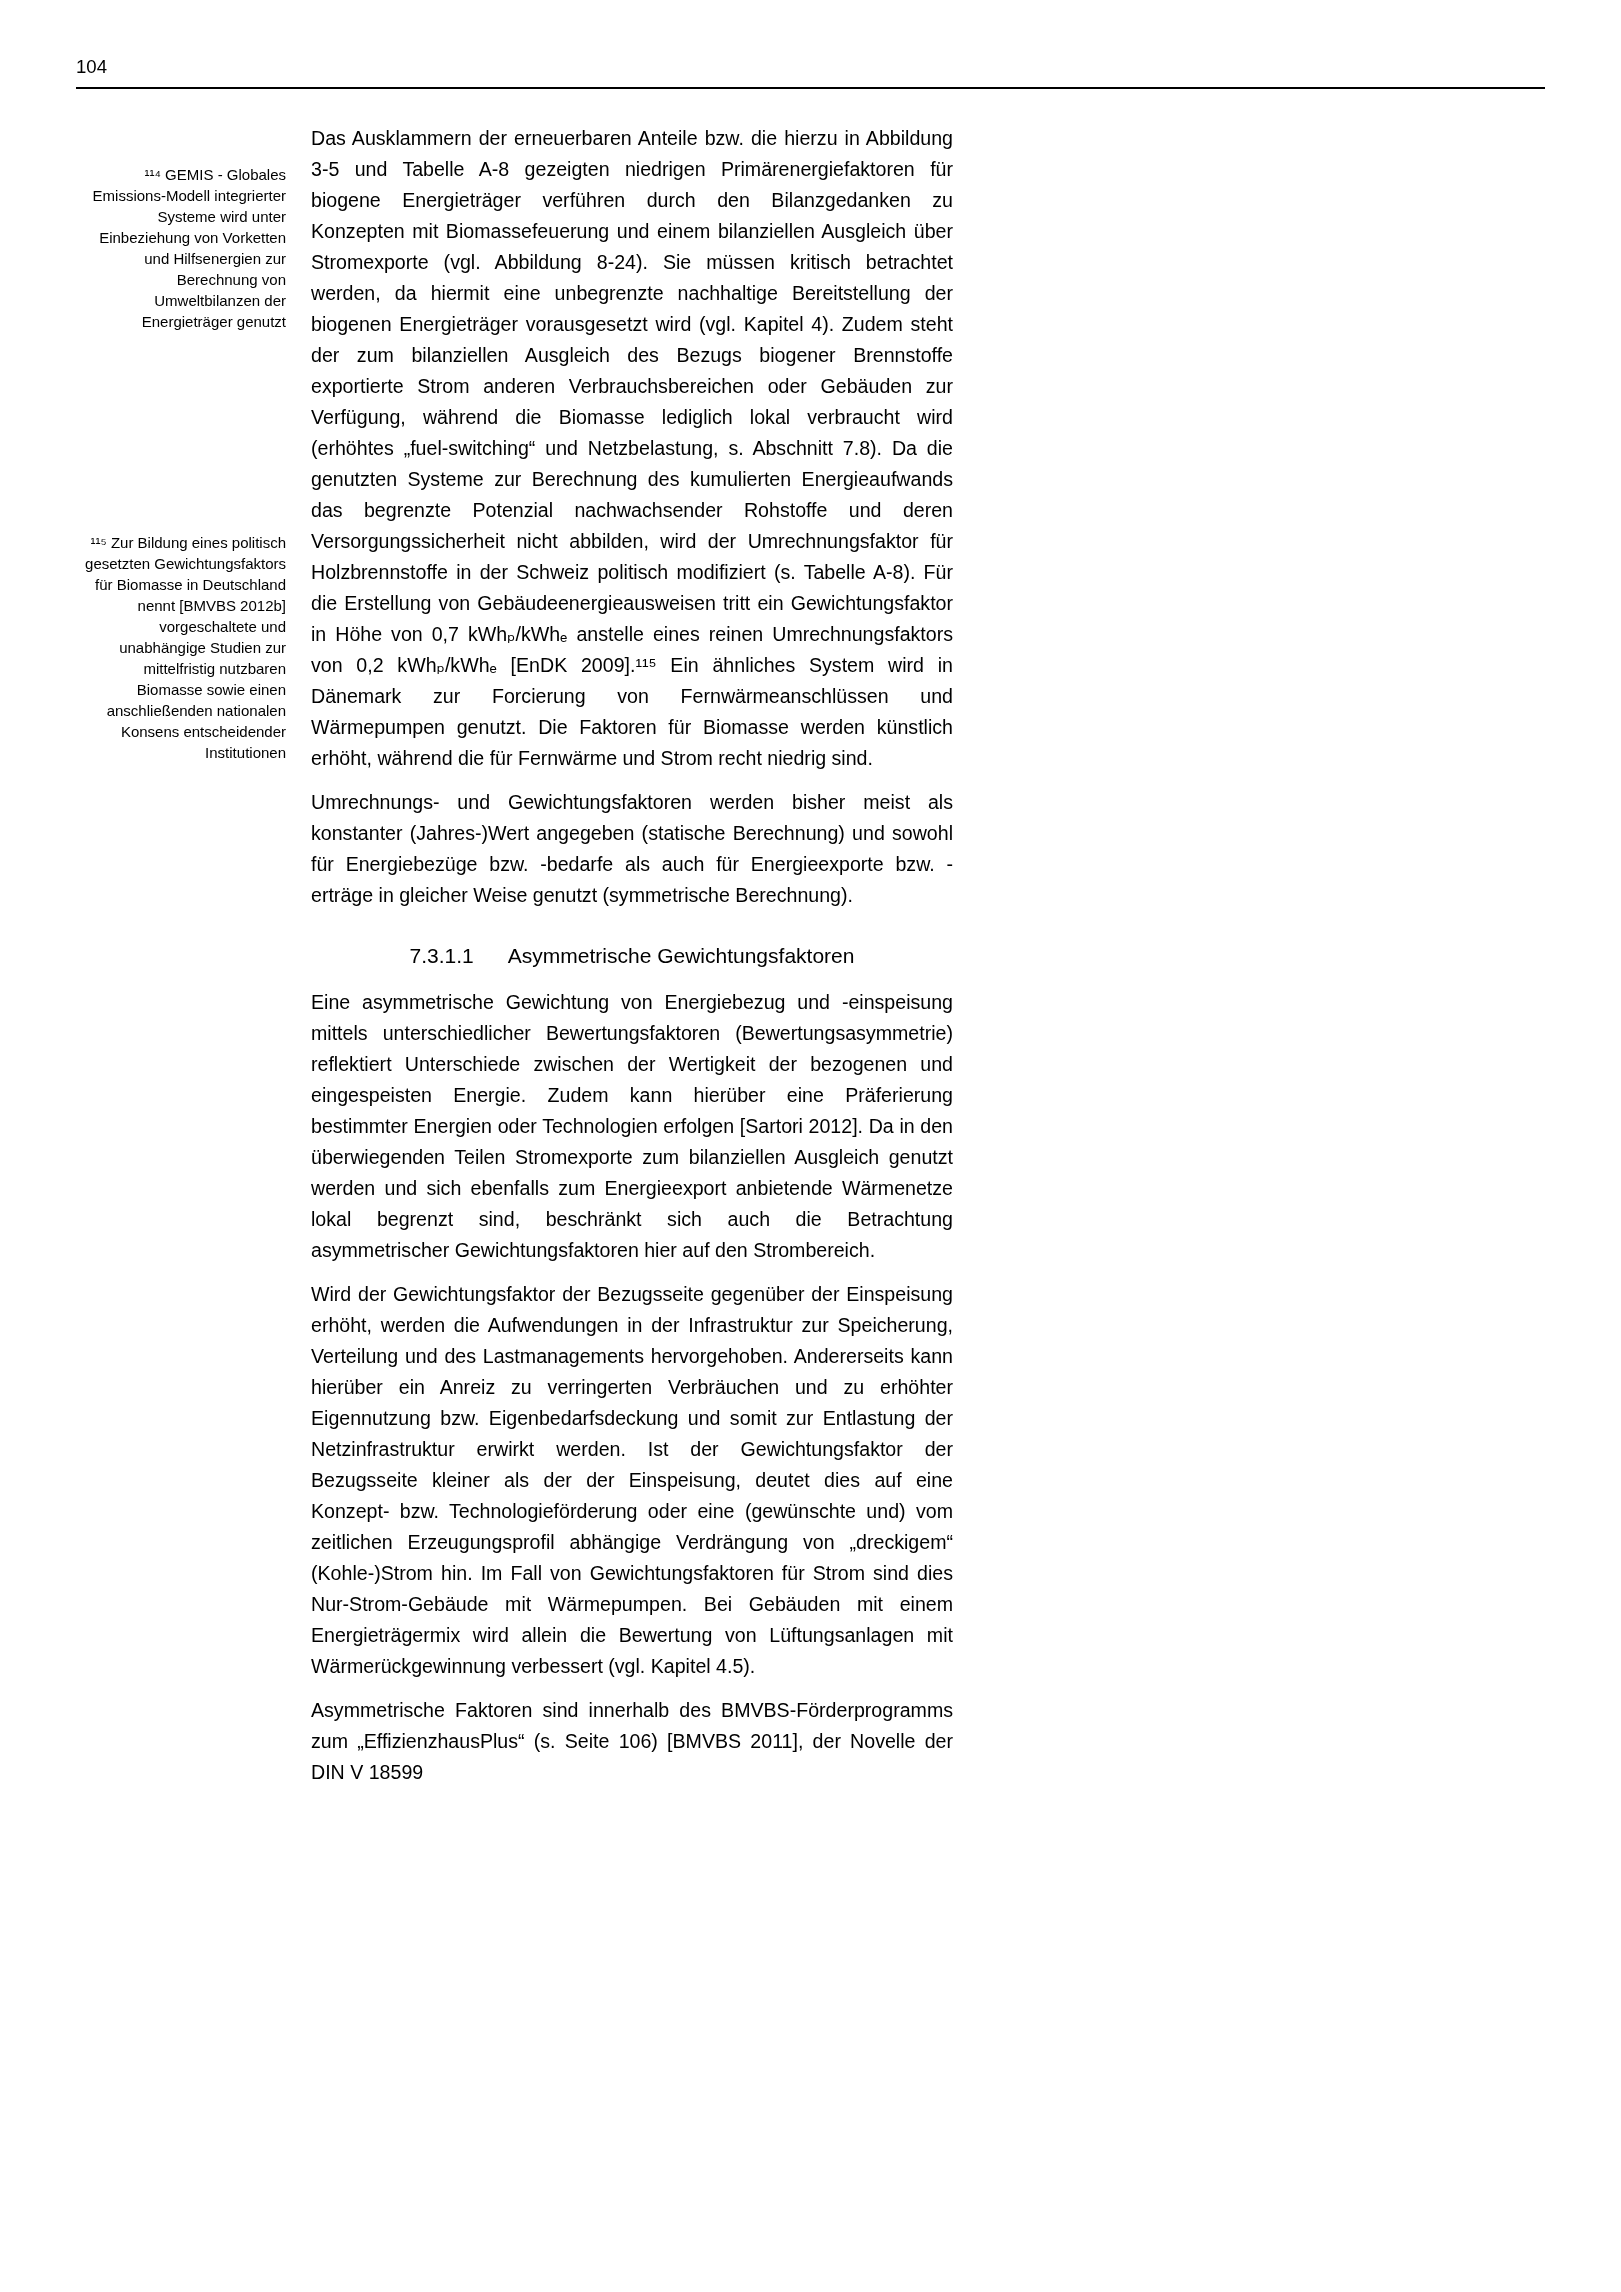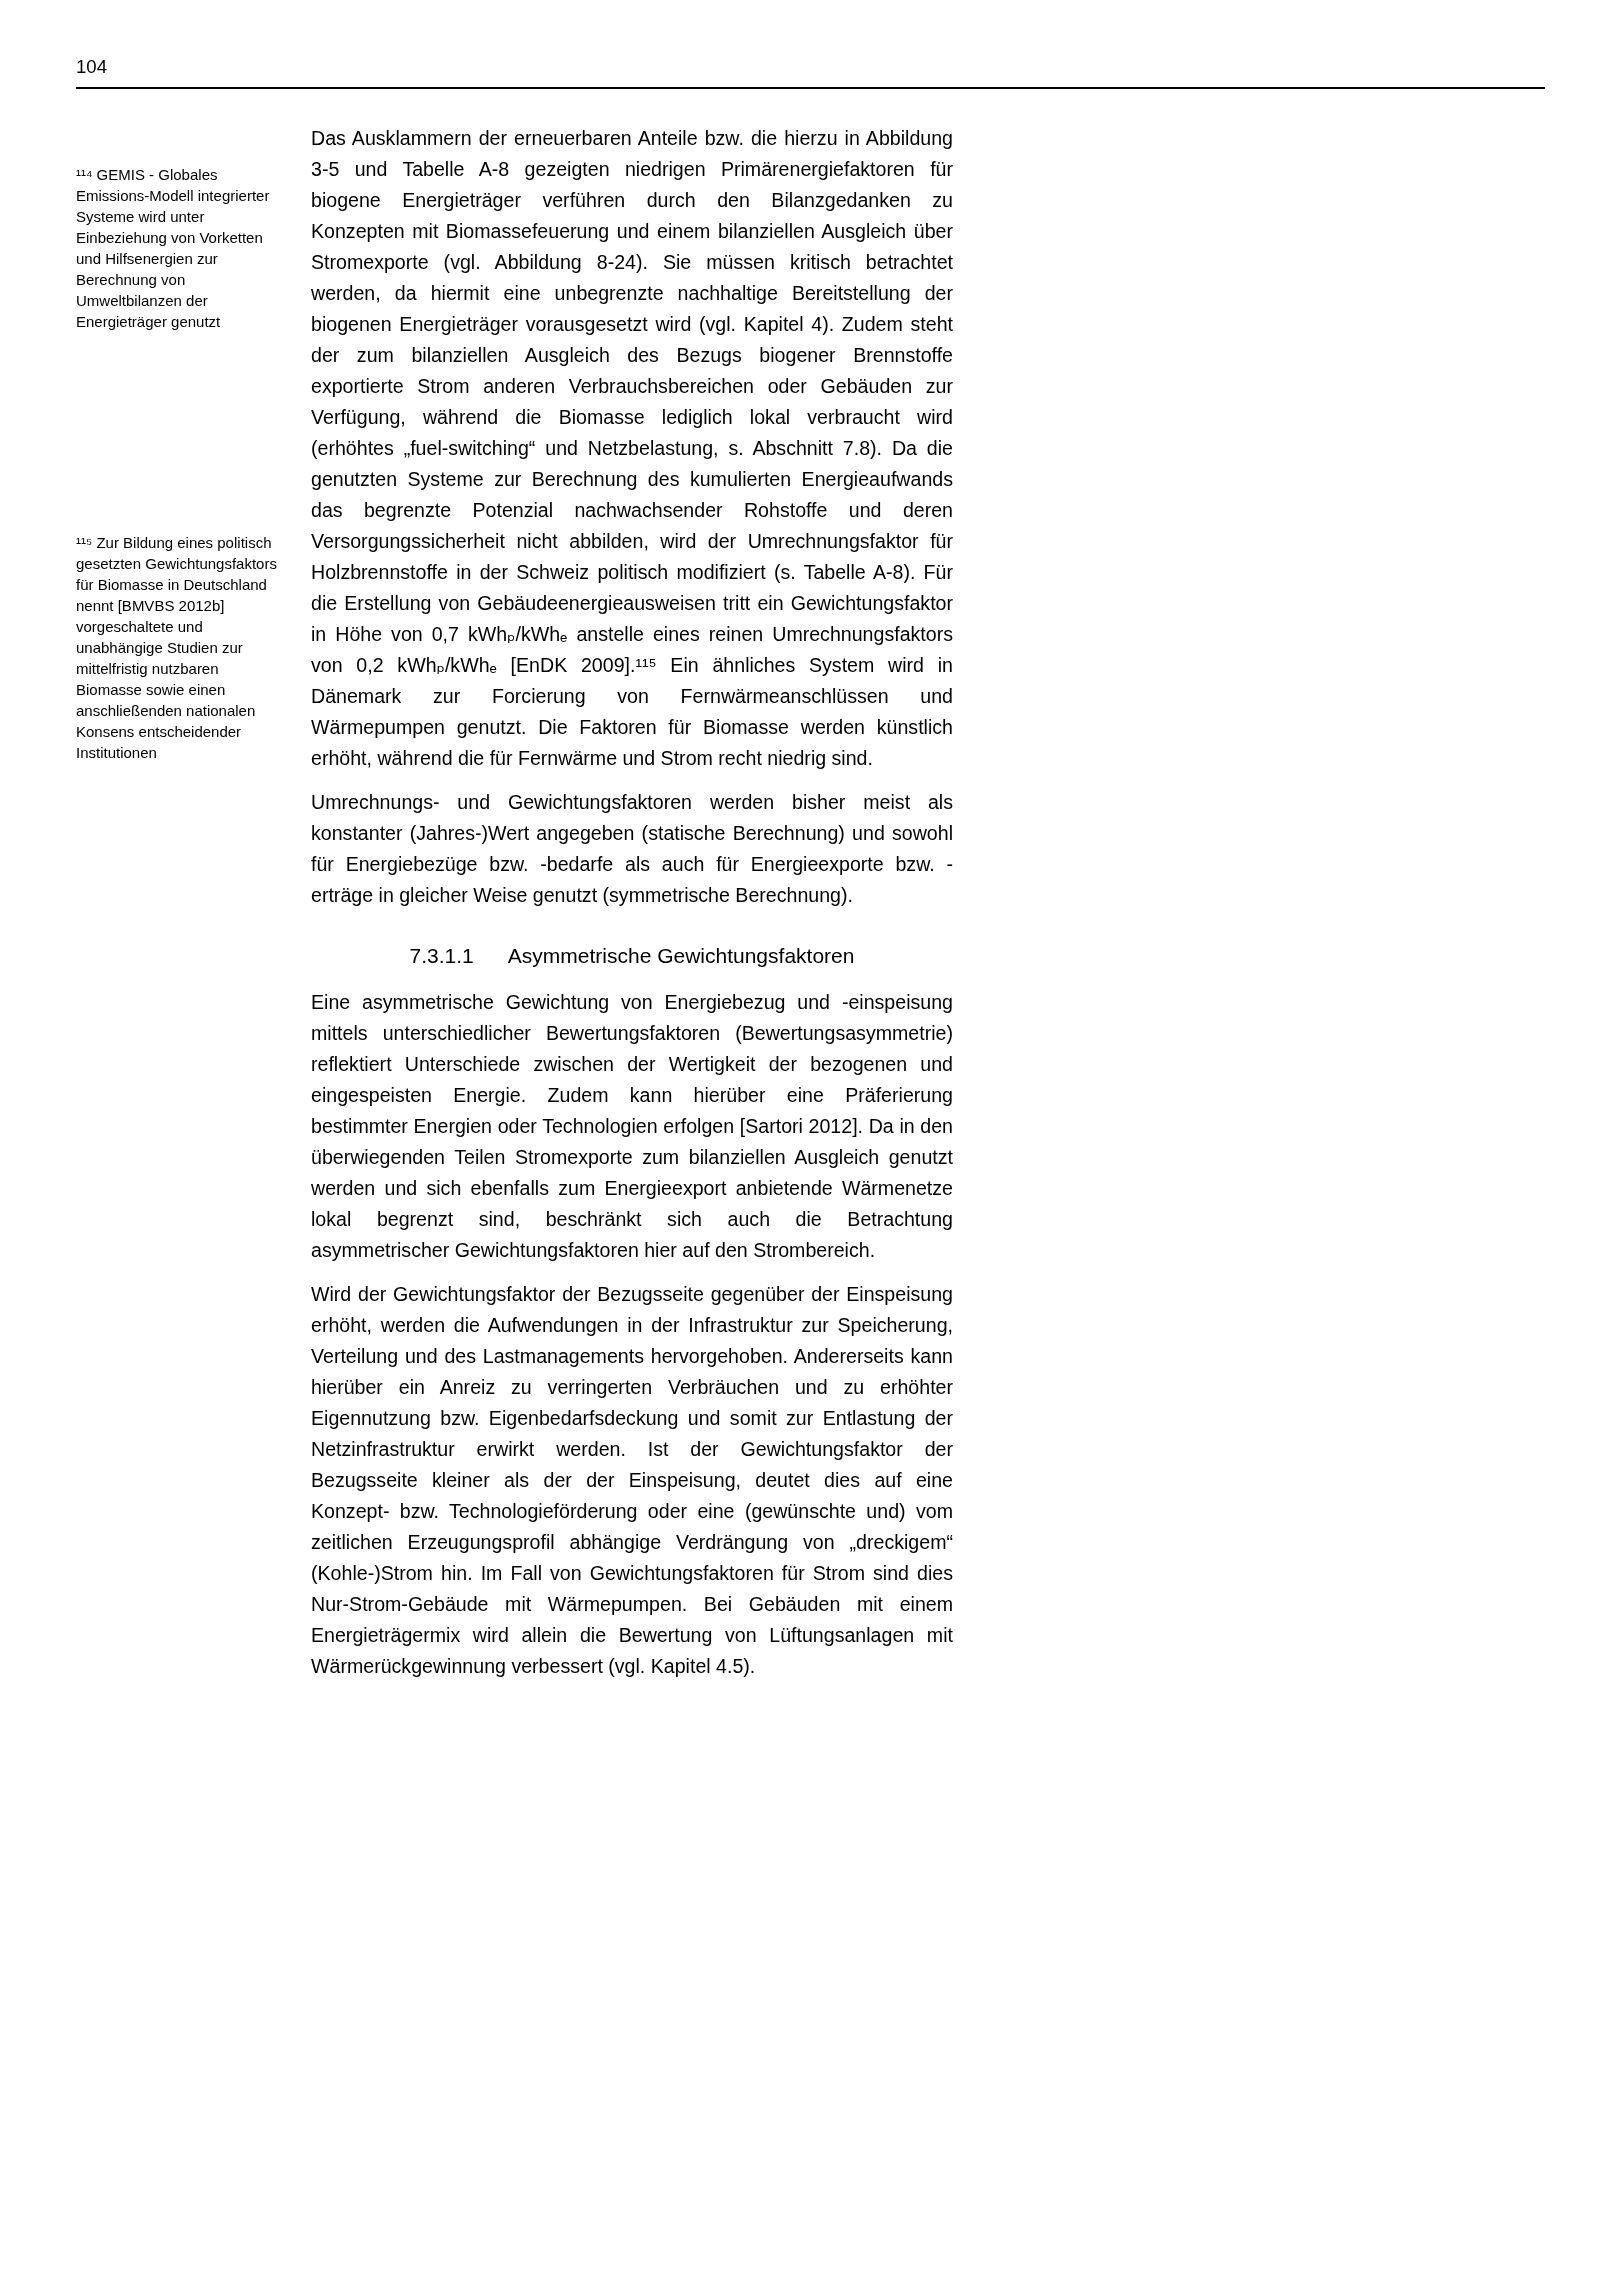--- a/index.html
+++ b/index.html
@@ -30,21 +30,21 @@
     top: 87px;
     width: 1469px;
     border-top: 2px solid #000000;
   }
   .sidenote {
     position: absolute;
     left: 76px;
     width: 210px;
     font-size: 15px;
     line-height: 21px;
-    text-align: left;
+    text-align: right;
     color: #000000;
   }
   .sidenote-1 { top: 164px; }
   .sidenote-2 { top: 532px; }
   .body-column {
     position: absolute;
     left: 311px;
     top: 123px;
     width: 642px;
     font-size: 19.6px;
@@ -89,17 +89,18 @@
     <p class="para">Umrechnungs- und Gewichtungsfaktoren werden bisher meist als konstanter (Jahres-)Wert angegeben (statische Berechnung) und sowohl für Energiebezüge bzw. -bedarfe als auch für Energieexporte bzw. -erträge in gleicher Weise genutzt (symmetrische Berechnung).</p>
 
     <h3 class="section-heading">
       <span class="heading-number">7.3.1.1</span><span class="heading-title">Asymmetrische Gewichtungsfaktoren</span>
     </h3>
 
     <p class="para">Eine asymmetrische Gewichtung von Energiebezug und -einspeisung mittels unterschiedlicher Bewertungsfaktoren (Bewertungsasymmetrie) reflektiert Unterschiede zwischen der Wertigkeit der bezogenen und eingespeisten Energie. Zudem kann hierüber eine Präferierung bestimmter Energien oder Technologien erfolgen [Sartori 2012]. Da in den überwiegenden Teilen Stromexporte zum bilanziellen Ausgleich genutzt werden und sich ebenfalls zum Energieexport anbietende Wärmenetze lokal begrenzt sind, beschränkt sich auch die Betrachtung asymmetrischer Gewichtungsfaktoren hier auf den Strombereich.</p>
 
     <p class="para">Wird der Gewichtungsfaktor der Bezugsseite gegenüber der Einspeisung erhöht, werden die Aufwendungen in der Infrastruktur zur Speicherung, Verteilung und des Lastmanagements hervorgehoben. Andererseits kann hierüber ein Anreiz zu verringerten Verbräuchen und zu erhöhter Eigennutzung bzw. Eigenbedarfsdeckung und somit zur Entlastung der Netzinfrastruktur erwirkt werden. Ist der Gewichtungsfaktor der Bezugsseite kleiner als der der Einspeisung, deutet dies auf eine Konzept- bzw. Technologieförderung oder eine (gewünschte und) vom zeitlichen Erzeugungsprofil abhängige Verdrängung von „dreckigem“ (Kohle-)Strom hin. Im Fall von Gewichtungsfaktoren für Strom sind dies Nur-Strom-Gebäude mit Wärmepumpen. Bei Gebäuden mit einem Energieträgermix wird allein die Bewertung von Lüftungsanlagen mit Wärmerückgewinnung verbessert (vgl. Kapitel 4.5).</p>
 
+    <p class="para">Asymmetrische Faktoren sind innerhalb des BMVBS-Förderprogramms zum „EffizienzhausPlus“ (s. Seite 106) [BMVBS 2011], der Novelle der DIN V 18599</p>
 
   </main>
 
 </div>
 
 
 </body></html>

